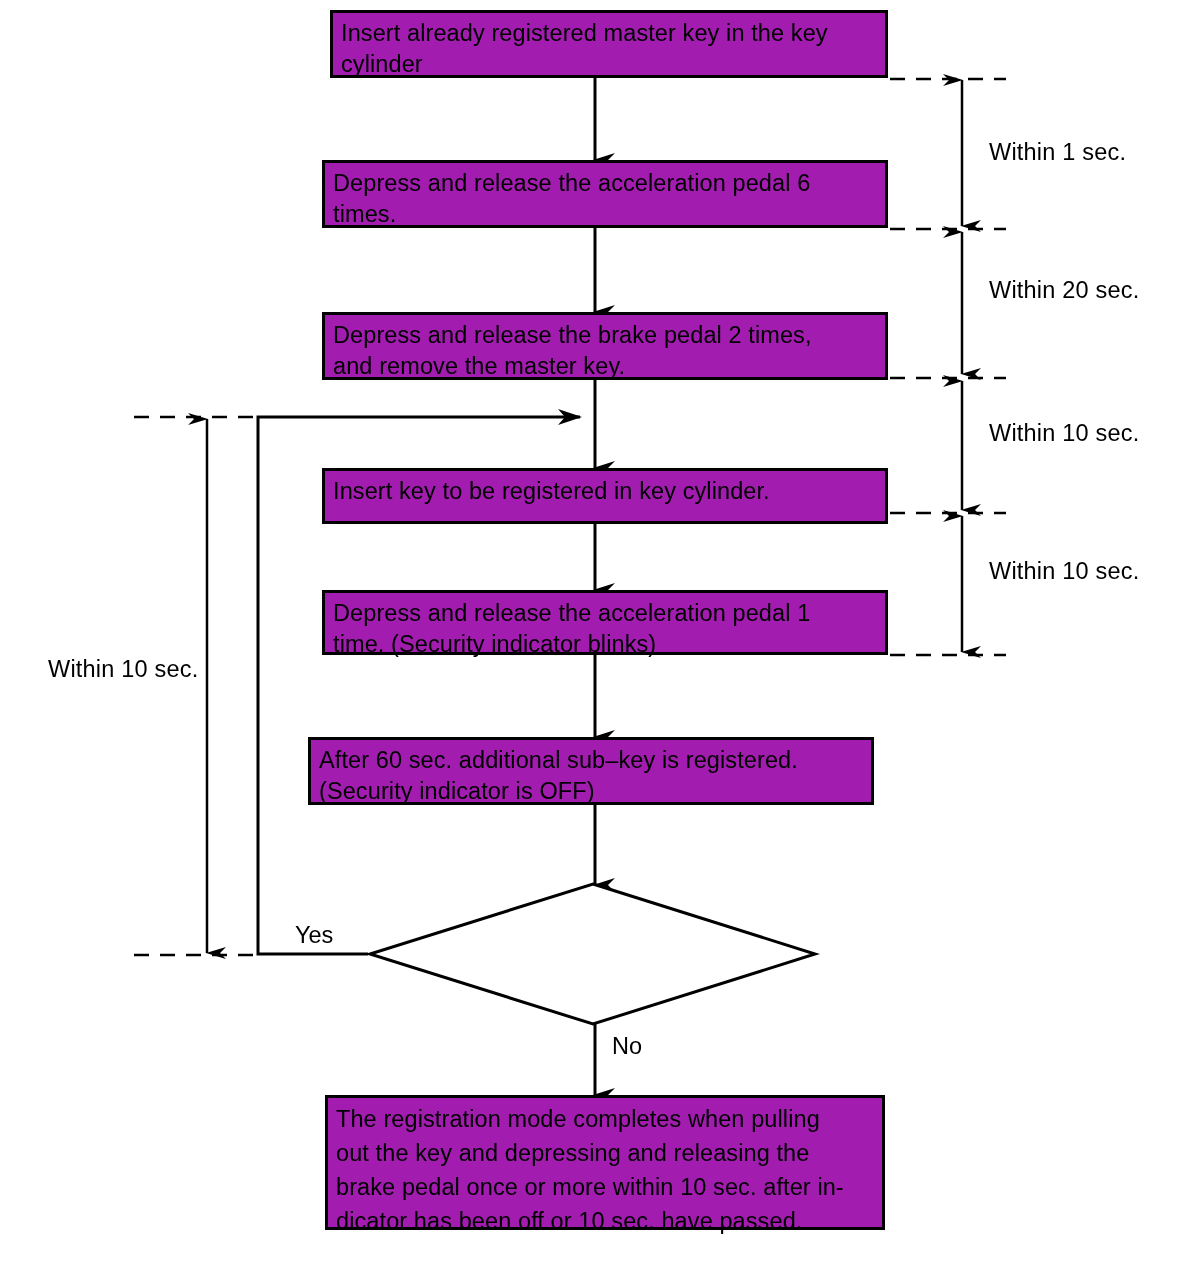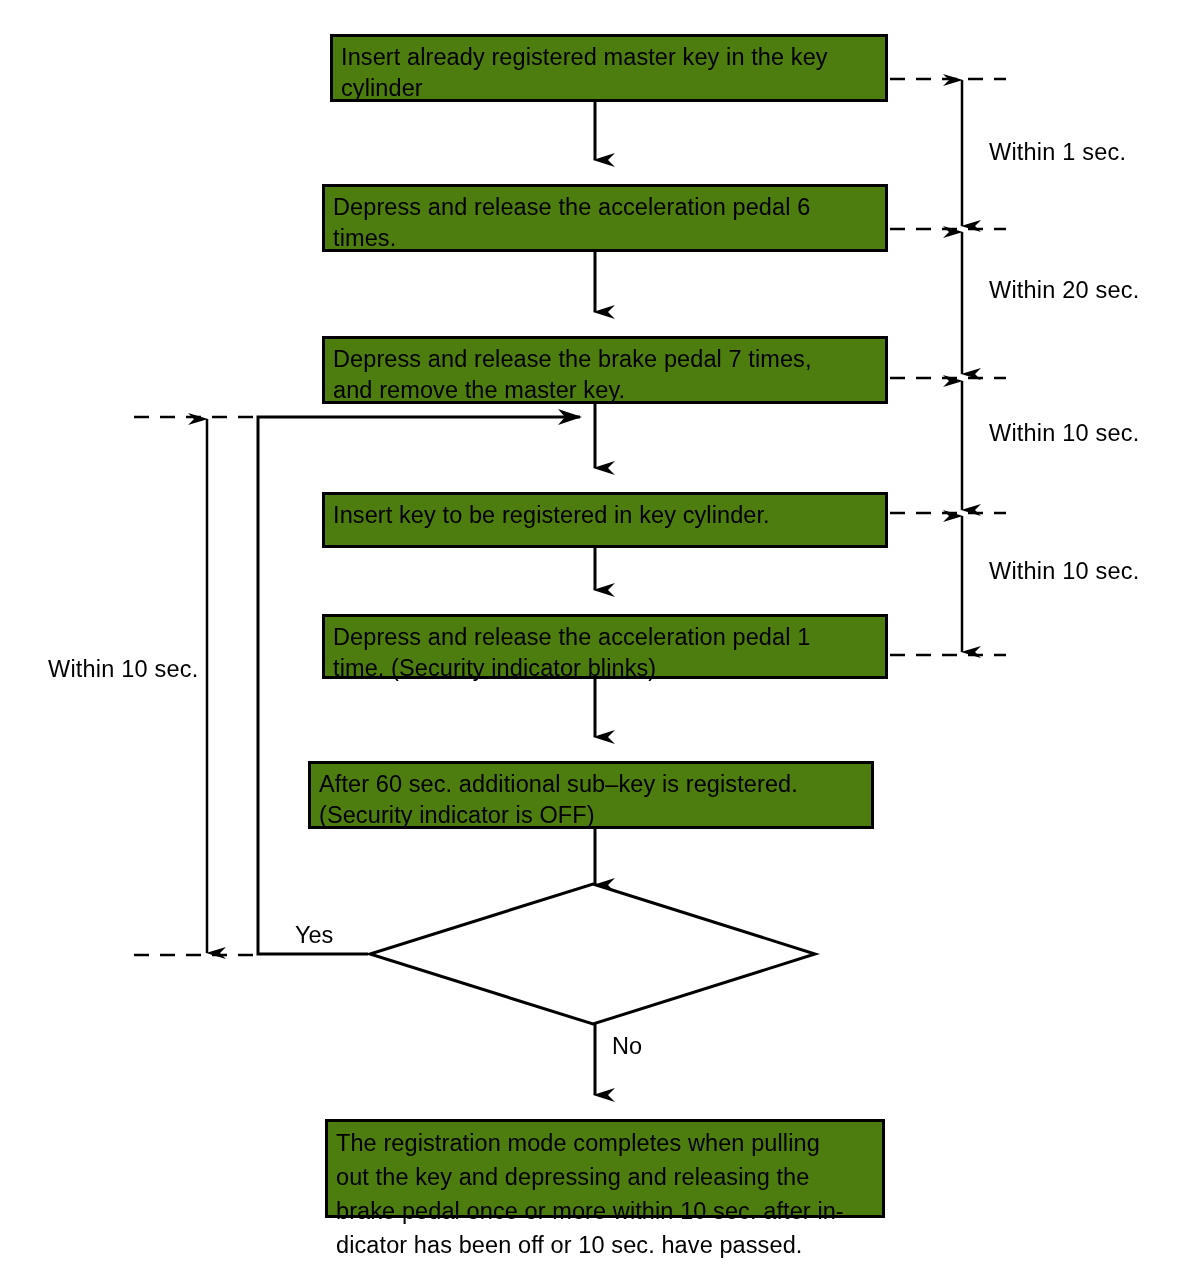--- a/index.html
+++ b/index.html
@@ -23,27 +23,26 @@
     position: absolute;
     left: 0;
     top: 0;
     width: 1200px;
     height: 1266px;
   }
   .node-box {
     position: absolute;
     box-sizing: border-box;
     border: 3px solid #000000;
-    background: #4d7c0f;
+    background: #a21caf;
     padding: 5px 1px 0 8px;
     font-size: 23.5px;
     line-height: 31px;
     letter-spacing: 0.1px;
     white-space: pre-line;
-    margin-top: 24px;
   }
   .node-diamond-text {
     position: absolute;
     text-align: center;
     font-size: 23.5px;
     line-height: 33px;
     white-space: pre-line;
     letter-spacing: 0.6px;
   }
   .edge-label {
@@ -120,32 +119,32 @@
       <line x1="134" y1="955" x2="256" y2="955"></line>
     </g>
   </svg>
 
   <div class="node-box" style="left:330px; top:10px; width:558px; height:68px;">Insert already registered master key in the key
 cylinder</div>
 
   <div class="node-box" style="left:322px; top:160px; width:566px; height:68px;">Depress and release the acceleration pedal 6
 times.</div>
 
-  <div class="node-box" style="left:322px; top:312px; width:566px; height:68px;">Depress and release the brake pedal 7 times,
+  <div class="node-box" style="left:322px; top:312px; width:566px; height:68px;">Depress and release the brake pedal 2 times,
 and remove the master key.</div>
 
   <div class="node-box" style="left:322px; top:468px; width:566px; height:56px;">Insert key to be registered in key cylinder.</div>
 
   <div class="node-box" style="left:322px; top:590px; width:566px; height:65px;">Depress and release the acceleration pedal 1
 time. (Security indicator blinks)</div>
 
   <div class="node-box" style="left:308px; top:737px; width:566px; height:68px;">After 60 sec. additional sub–key is registered.
 (Security indicator is OFF)</div>
 
-  <div class="node-box" style="left:325px; top:1095px; width:560px; height:99px; line-height:34px; padding-top:4px;">The registration mode completes when pulling
+  <div class="node-box" style="left:325px; top:1095px; width:560px; height:135px; line-height:34px; padding-top:4px;">The registration mode completes when pulling
 out the key and depressing and releasing the
 brake pedal once or more within 10 sec. after in-
 dicator has been off or 10 sec. have passed.</div>
 
 
   <div class="edge-label" style="left:295px; top:922px;">Yes</div>
 
   <div class="edge-label" style="left:612px; top:1033px;">No</div>
 
   <div class="dim-label" style="left:989px; top:139px;">Within 1 sec.</div>

